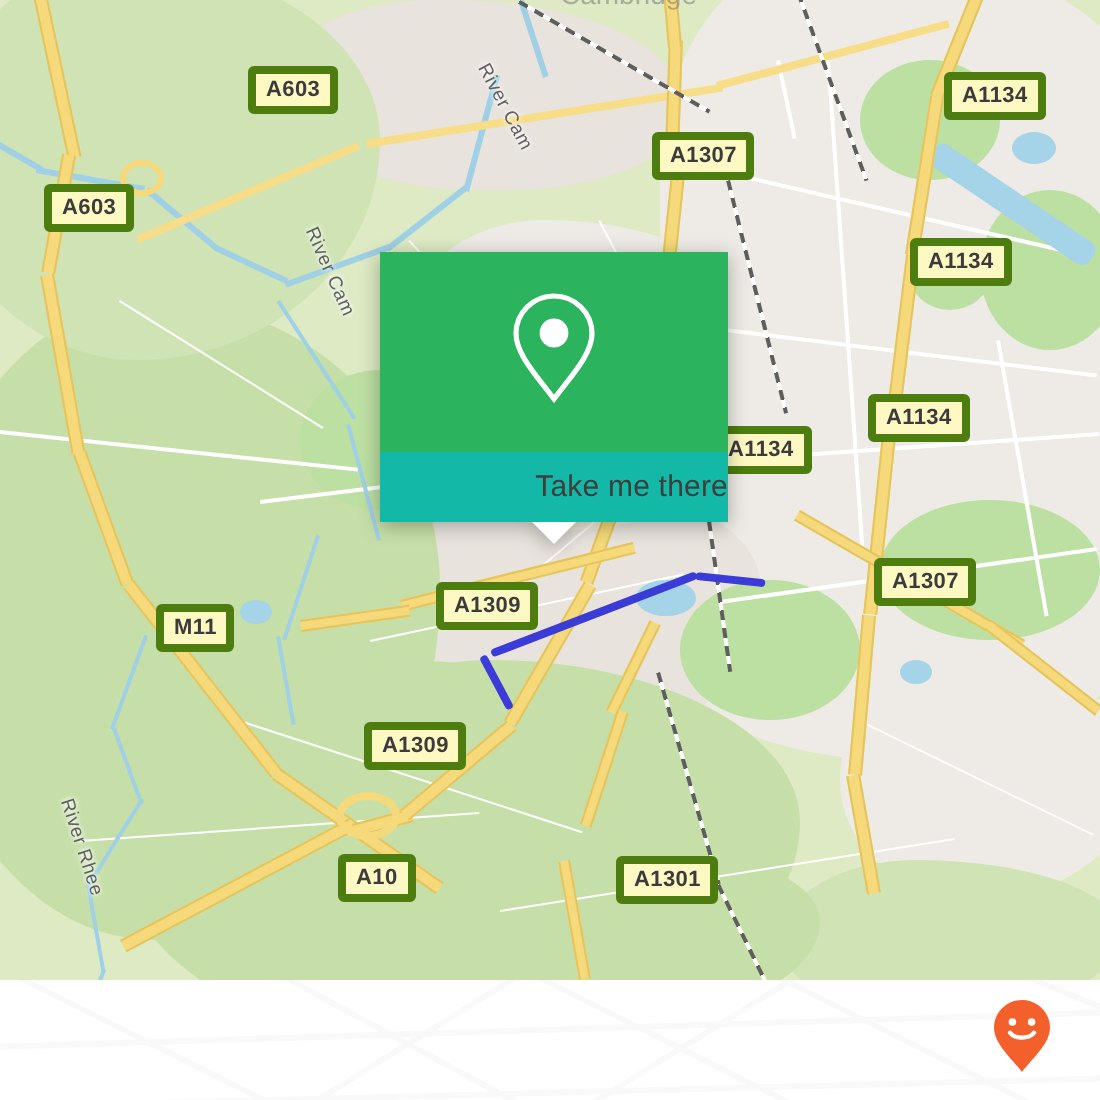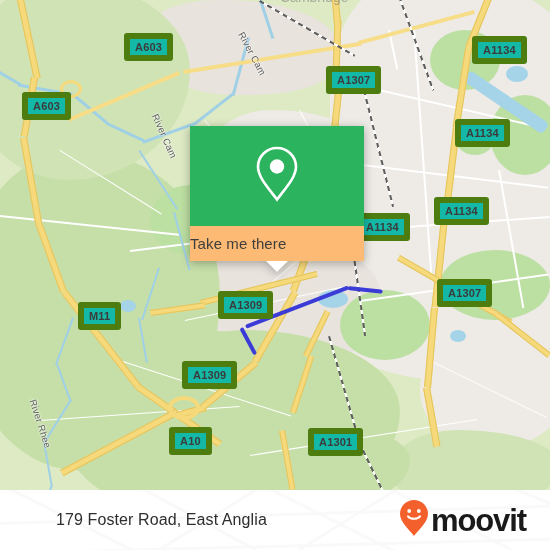--- a/index.html
+++ b/index.html
@@ -28,21 +28,21 @@
   .road{position:absolute;transform-origin:0 0;}
   .motorway{background:#f5d97a;border-top:1px solid #e3c45e;border-bottom:1px solid #e3c45e;}
   .trunk{background:#f7dd87;}
   .minor{background:#ffffff;}
   .minor2{background:#fbfbf9;}
   .rail-dash{background:repeating-linear-gradient(90deg,#5e5e5e 0 5px,#ffffff 5px 9px);}
   .river{background:#9fd0e6;}
 
   
   .shield{
-    position:absolute;background:#14b8a6;border:6px solid #4d7c0f;border-radius:3px;
+    position:absolute;background:#fef9c3;border:4px solid #4d7c0f;border-radius:3px;
     color:#3b3b3b;font-size:11px;font-weight:700;line-height:14px;
     padding:1px 5px;white-space:nowrap;letter-spacing:.2px;
     font-family:"Liberation Sans",sans-serif;
   }
 
   
   .rivlabel{
     position:absolute;color:#5f5f5f;font-size:9.5px;white-space:nowrap;
     font-family:"Liberation Sans",sans-serif;letter-spacing:.3px;
     text-shadow:0 0 2px #fff,0 0 3px #fff;
@@ -55,22 +55,22 @@
   
   #popup{
     position:absolute;left:190px;top:126px;width:174px;
     filter:drop-shadow(0 2px 5px rgba(0,0,0,.30));
   }
   #popup-top{
     height:100px;background:#2bb35e;
     display:flex;align-items:center;justify-content:center;
   }
   #popup-bottom{
-    height:35px;background:#fdba74;
-    display:flex;align-items:center;justify-content:flex-start;
+    height:35px;background:#14b8a6;
+    display:flex;align-items:center;justify-content:flex-end;
     position:relative;
   }
   #popup-label{
     color:#3e3e3e;font-size:15px;font-family:"Liberation Sans",sans-serif;
     letter-spacing:.1px;
   }
   #popup-tail{
     position:absolute;left:50%;bottom:-11px;margin-left:-11px;
     width:0;height:0;border-left:11px solid transparent;
     border-right:11px solid transparent;border-top:11px solid #ffffff;
@@ -297,27 +297,25 @@
         <path d="M60 -10 L300 120"></path>
         <path d="M180 -10 L420 110"></path>
         <path d="M300 -10 L520 100"></path>
         <path d="M430 0 L600 70"></path>
         <path d="M-20 70 L560 52"></path>
         <path d="M-20 100 L560 85"></path>
         <path d="M120 120 L330 -10"></path>
         <path d="M260 120 L470 -10"></path>
       </g>
     </svg>
-    <div id="footer-addr">179 Foster Road, East Anglia</div>
     <div id="brand">
       <span>
         <svg width="30" height="38" viewBox="0 0 30 38" aria-hidden="true">
           <path d="M15 1 C7.3 1 1 7.2 1 14.8 C1 23 9.6 30 15 37 C20.4 30 29 23 29 14.8 C29 7.2 22.7 1 15 1 Z" fill="#f4602c"></path>
           <circle cx="10.2" cy="12" r="1.9" fill="#ffffff"></circle>
           <circle cx="19.8" cy="12" r="1.9" fill="#ffffff"></circle>
           <path d="M9 17.4 C11.4 20.6 18.6 20.6 21 17.4" stroke="#ffffff" stroke-width="2.1" fill="none" stroke-linecap="round"></path>
         </svg>
       </span>
-      <span id="brand-word">moovit</span>
     </div>
   </div>
 
 </div>
 
 </body></html>

